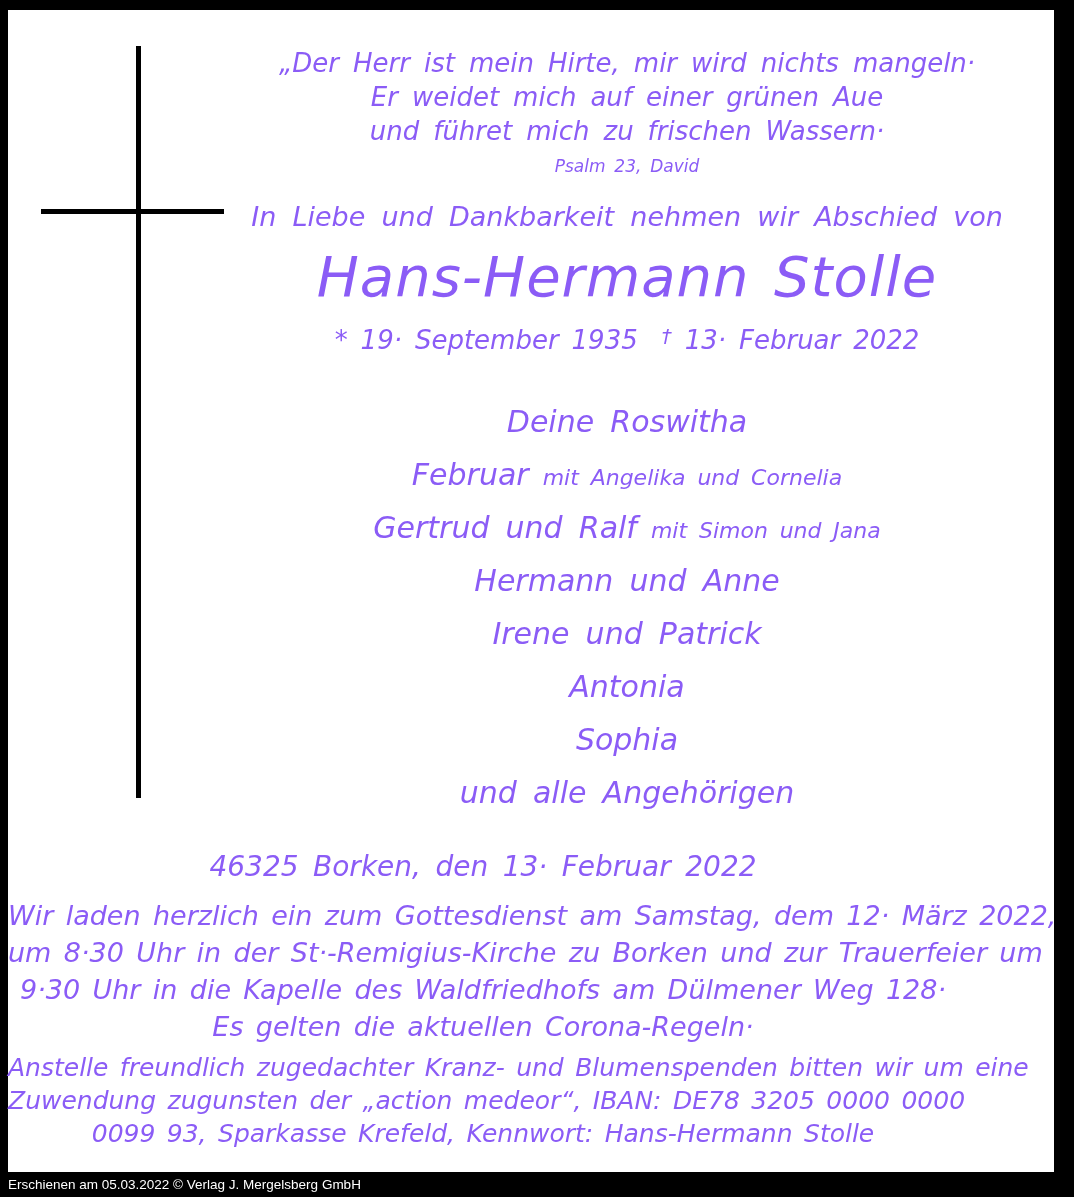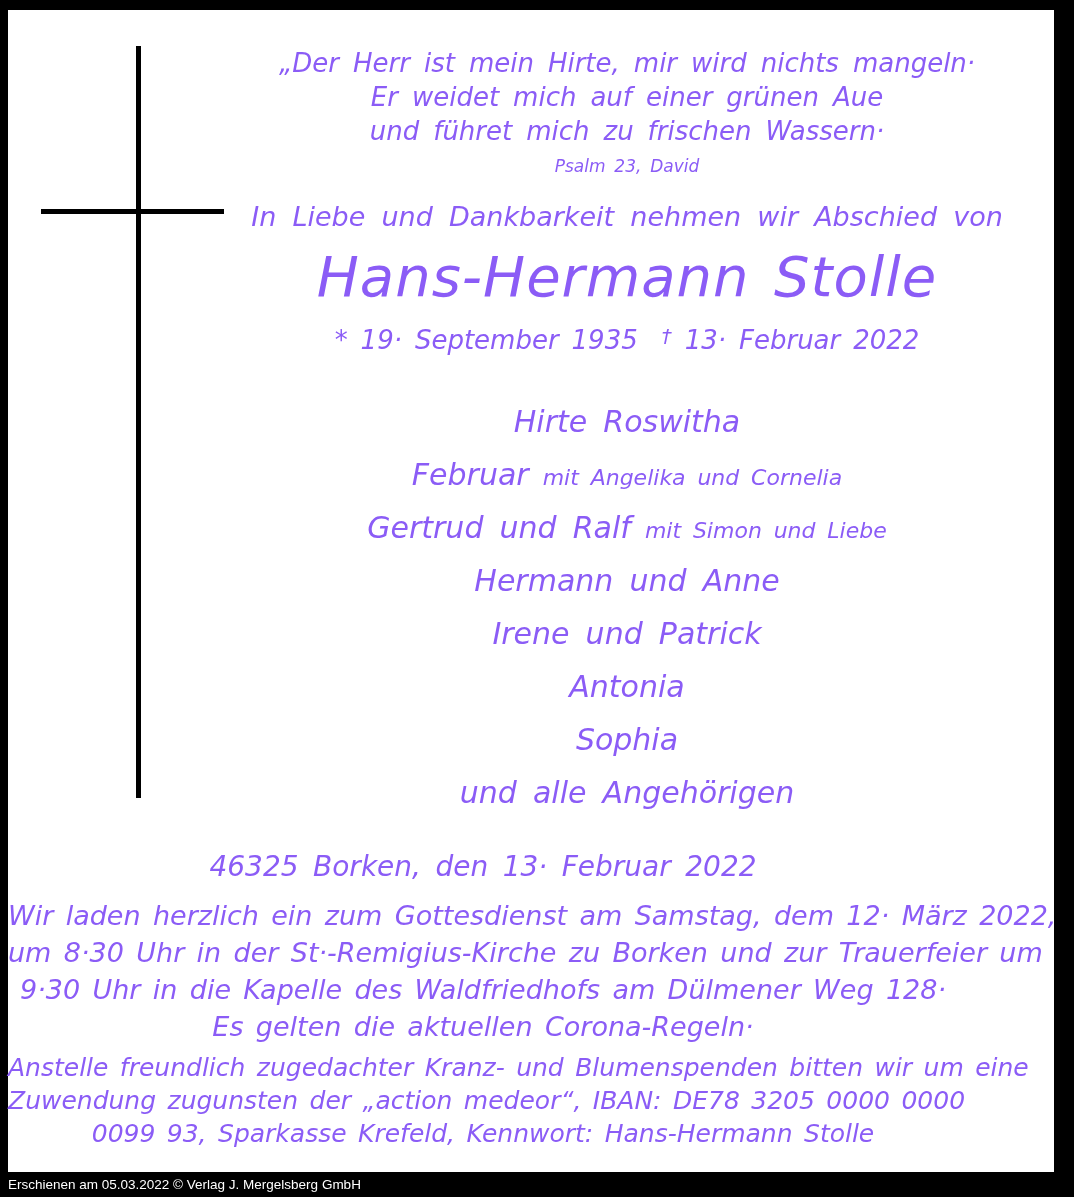--- a/index.html
+++ b/index.html
@@ -169,23 +169,23 @@
 
     <div class="hand farewell nowrap">In Liebe und Dankbarkeit nehmen wir Abschied von</div>
 
     <div class="hand deceased-name nowrap">Hans-Hermann Stolle</div>
 
     <div class="hand dates nowrap">
       <span class="birth-part"><span>*</span> <span>19· September 1935</span></span><span class="death-part"><span class="sym-dagger">†</span> <span>13· Februar 2022</span></span>
     </div>
 
     <div class="mourners">
-      <div class="mourner-row"><span class="hand m-primary">Hirte Roswitha</span></div>
+      <div class="mourner-row"><span class="hand m-primary">Deine Roswitha</span></div>
       <div class="mourner-row"><span class="hand m-primary">Februar</span><span class="hand m-secondary">mit Angelika und Cornelia</span></div>
-      <div class="mourner-row"><span class="hand m-primary">Gertrud und Ralf</span><span class="hand m-secondary">mit Simon und Liebe</span></div>
+      <div class="mourner-row"><span class="hand m-primary">Gertrud und Ralf</span><span class="hand m-secondary">mit Simon und Jana</span></div>
       <div class="mourner-row"><span class="hand m-primary">Hermann und Anne</span></div>
       <div class="mourner-row"><span class="hand m-primary">Irene und Patrick</span></div>
       <div class="mourner-row"><span class="hand m-primary">Antonia</span></div>
       <div class="mourner-row"><span class="hand m-primary">Sophia</span></div>
       <div class="mourner-row"><span class="hand m-primary">und alle Angehörigen</span></div>
     </div>
   </div>
 
   <div class="lower">
     <div class="hand dateline nowrap">46325 Borken, den 13· Februar 2022</div>

